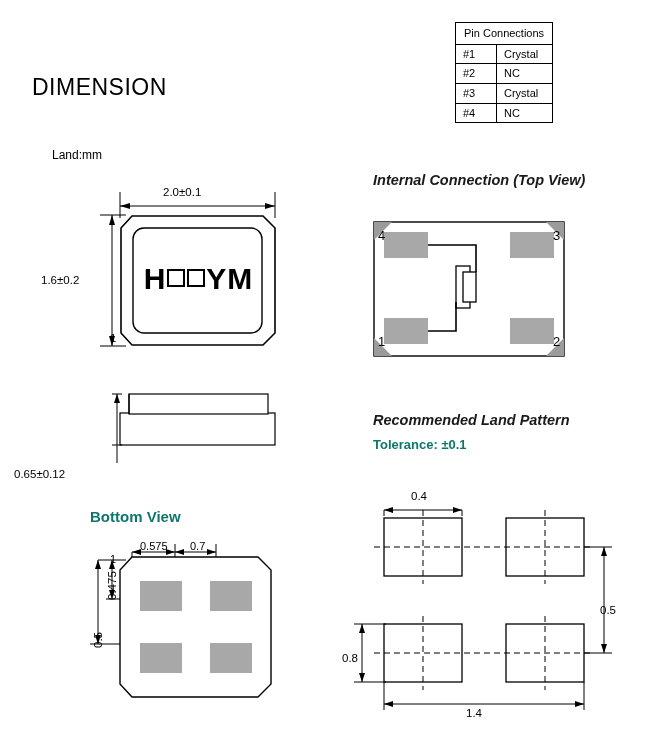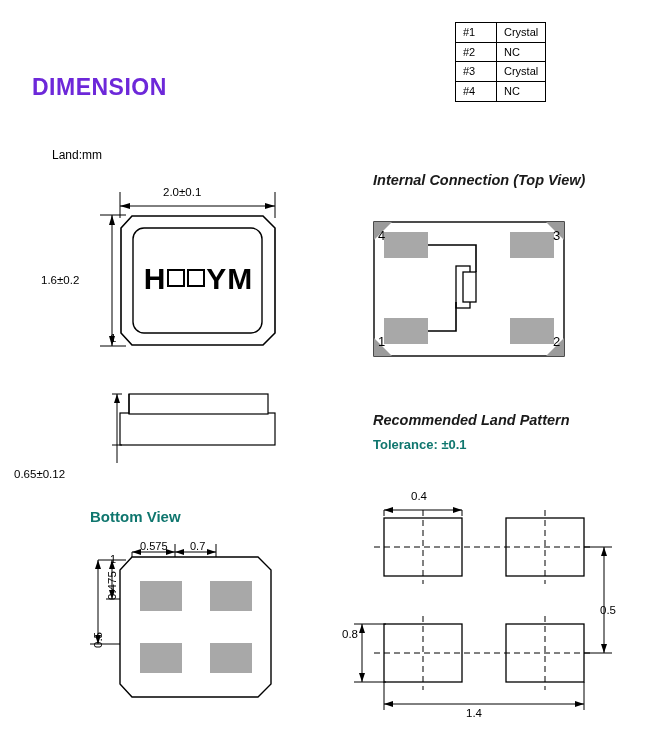--- a/index.html
+++ b/index.html
@@ -14,23 +14,23 @@
     color: #000000;
     position: relative;
     overflow: hidden;
   }
   .abs { position: absolute; }
 
   
   .title-dimension {
     left: 32px; top: 74px;
     font-size: 23px;
-    font-weight: bold;
+    font-weight: normal;
     letter-spacing: 0.5px;
-    color: #6d28d9;
+    color: #000000;
   }
   .unit-label {
     left: 52px; top: 148px;
     font-size: 12px;
   }
   .section-title {
     font-size: 14.5px;
     font-weight: bold;
     font-style: italic;
     color: #1a1a1a;
@@ -83,20 +83,23 @@
     white-space: nowrap;
     font-size: 11.5px;
   }
   svg { display: block; overflow: visible; }
 </style>
 </head>
 <body>
 
 <table class="pin-table abs">
   <tbody>
+      <tr>
+    <th class="hdr" colspan="2">Pin Connections</th>
+  </tr>
   <tr>
     <td class="num">#1</td>
     <td>Crystal</td>
   </tr>
   <tr>
     <td class="num">#2</td>
     <td>NC</td>
   </tr>
   <tr>
     <td class="num">#3</td>
@@ -257,14 +260,14 @@
   <polygon points="-12,110 -15,119 -9,119" fill="#000"></polygon>
   <polygon points="-12,168 -15,159 -9,159" fill="#000"></polygon>
 
   <line x1="10" y1="168" x2="10" y2="196" stroke="#000" stroke-width="1"></line>
   <line x1="210" y1="168" x2="210" y2="196" stroke="#000" stroke-width="1"></line>
   <line x1="10" y1="190" x2="210" y2="190" stroke="#000" stroke-width="1"></line>
   <polygon points="10,190 19,187 19,193" fill="#000"></polygon>
   <polygon points="210,190 201,187 201,193" fill="#000"></polygon>
 </svg>
 <div class="abs dim-text" style="left:600px; top:604px;">0.5</div>
-<div class="abs dim-text" style="left:342px; top:628px;">0.8</div>
+<div class="abs dim-text" style="left:342px; top:652px;">0.8</div>
 <div class="abs dim-text" style="left:466px; top:707px;">1.4</div>
 
 </body></html>

